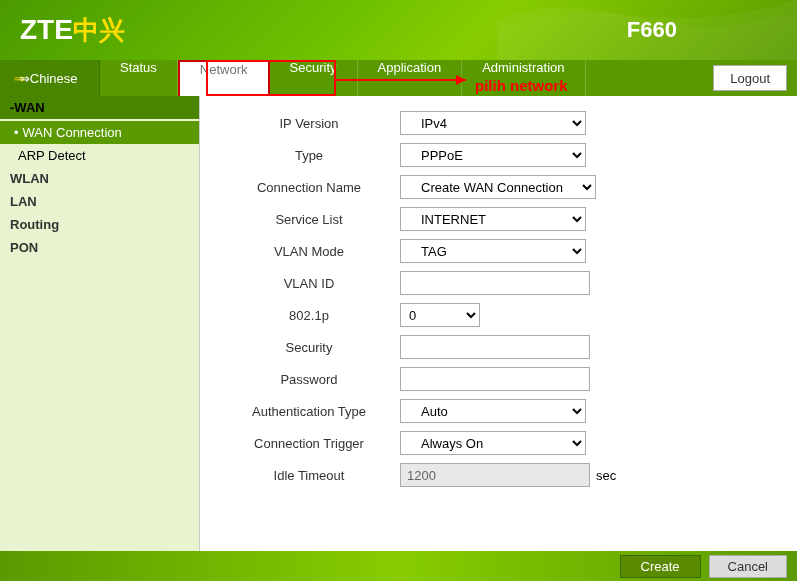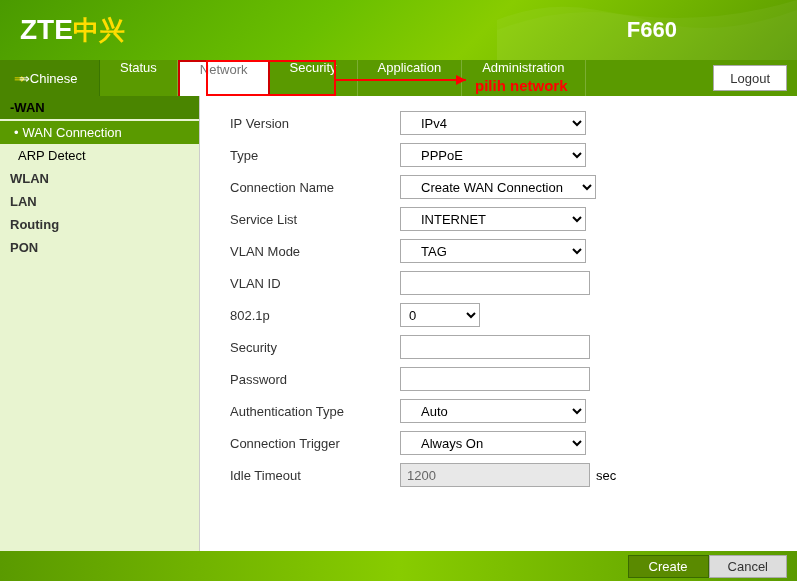--- a/index.html
+++ b/index.html
@@ -29,29 +29,29 @@
     .sidebar-section { background: #4a8500; color: #000000; padding: 4px 10px; font-weight: bold; font-size: 13px; margin-bottom: 2px; }
     .sidebar-item { padding: 4px 10px 4px 18px; cursor: pointer; font-size: 13px; }
     .sidebar-item.active { background: #5a9a00; color: white; }
     .sidebar-item.sub { padding-left: 14px; }
     .sidebar-item.sub::before { content: "•"; margin-right: 4px; }
     .sidebar-cat { padding: 4px 10px; font-weight: bold; font-size: 13px; color: #333; }
 
     
     .form-area { flex: 1; padding: 15px 30px; background: white; overflow-y: auto; }
     .form-row { display: flex; align-items: center; margin-bottom: 8px; }
-    .form-label { width: 170px; text-align: left; padding-right: 12px; color: #333; font-size: 13px; }
+    .form-label { width: 170px; text-align: center; padding-right: 12px; color: #333; font-size: 13px; }
     .form-control { display: flex; align-items: center; gap: 6px; }
     .form-input { border: 1px solid #aaa; padding: 3px 6px; font-size: 13px; height: 24px; min-width: 180px; background: white; }
     .form-input.readonly { background: #e8e8e8; color: #666; }
     .form-select { border: 1px solid #aaa; padding: 2px 16px; font-size: 13px; height: 24px; min-width: 186px; background: white; cursor: pointer; }
     .form-select-small { border: 1px solid #aaa; padding: 2px 4px; font-size: 13px; height: 24px; width: 80px; background: white; cursor: pointer; }
 
     
-    .footer { background: linear-gradient(to right, #5a9a00, #88cc00, #5a9a00); height: 30px; display: flex; align-items: center; justify-content: flex-end; padding: 0 10px; }
+    .footer { background: linear-gradient(to right, #5a9a00, #88cc00, #5a9a00); height: 30px; display: flex; align-items: center; justify-content: flex-end; padding: 0 10px; gap: 8px; }
     .btn-create { background: #5a8a00; color: white; border: 1px solid #3a6a00; padding: 3px 20px; cursor: pointer; font-size: 13px; }
     .btn-cancel { background: #ddd; color: #333; border: 1px solid #aaa; padding: 3px 18px; cursor: pointer; font-size: 13px; }
 
     
     .overlay-container { position: relative; }
     .red-box { position: absolute; top: 0; left: 206px; width: 130px; height: 36px; border: 2px solid red; pointer-events: none; z-index: 50; }
   </style>
 </head>
 <body>
 

